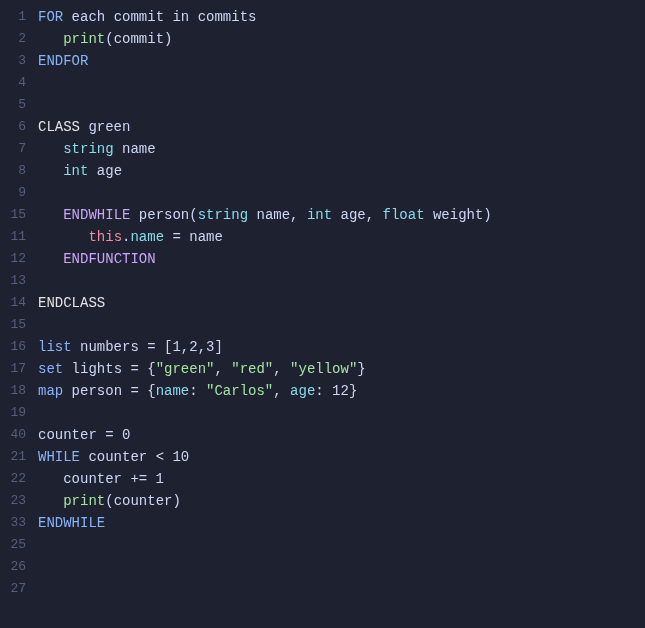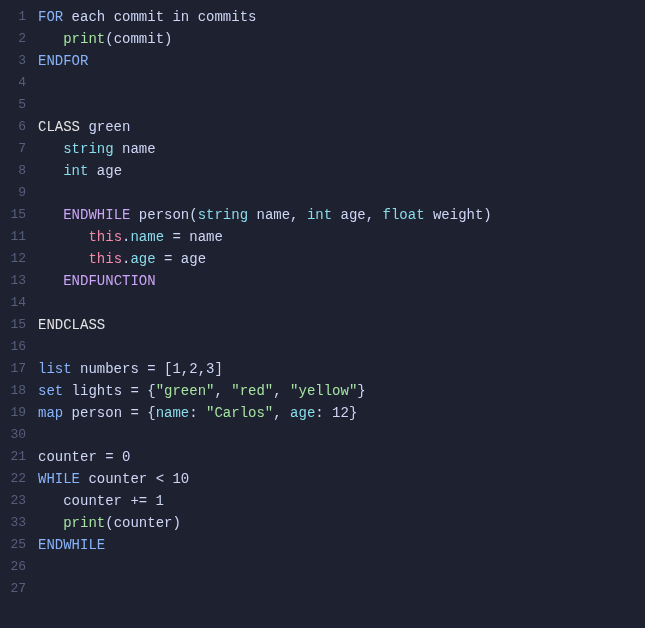--- a/index.html
+++ b/index.html
@@ -84,42 +84,41 @@
       <div class="line-number">15</div>
       <div class="line-number">11</div>
       <div class="line-number">12</div>
       <div class="line-number">13</div>
       <div class="line-number">14</div>
       <div class="line-number">15</div>
       <div class="line-number">16</div>
       <div class="line-number">17</div>
       <div class="line-number">18</div>
       <div class="line-number">19</div>
-      <div class="line-number">30</div>
+      <div class="line-number">40</div>
       <div class="line-number">21</div>
       <div class="line-number">22</div>
       <div class="line-number">23</div>
       <div class="line-number">33</div>
       <div class="line-number">25</div>
       <div class="line-number">26</div>
       <div class="line-number">27</div>
     </div>
   <div class="code-lines">
   <div class="code-line"><span class="kw-for">FOR</span><span class="plain"> each commit in commits</span></div>
       <div class="code-line"><span class="plain">   </span><span class="kw-print">print</span><span class="plain">(commit)</span></div>
       <div class="code-line"><span class="kw-for">ENDFOR</span></div>
       <div class="code-line">&nbsp;</div>
       <div class="code-line">&nbsp;</div>
       <div class="code-line"><span class="kw-class">CLASS</span><span class="plain"> green</span></div>
       <div class="code-line"><span class="plain">   </span><span class="kw-type">string</span><span class="plain"> name</span></div>
       <div class="code-line"><span class="plain">   </span><span class="kw-type">int</span><span class="plain"> age</span></div>
       <div class="code-line">&nbsp;</div>
       <div class="code-line"><span class="plain">   </span><span class="kw-func">ENDWHILE</span><span class="plain"> person(</span><span class="kw-type">string</span><span class="plain"> name, </span><span class="kw-type">int</span><span class="plain"> age, </span><span class="kw-type">float</span><span class="plain"> weight)</span></div>
       <div class="code-line"><span class="plain">      </span><span class="kw-this">this</span><span class="plain">.</span><span class="prop">name</span><span class="plain"> = name</span></div>
-      <div class="code-line"><span class="plain">      </span><span class="kw-this">this</span><span class="plain">.</span><span class="prop">age</span><span class="plain"> = age</span></div>
       <div class="code-line"><span class="plain">   </span><span class="kw-func">ENDFUNCTION</span></div>
       <div class="code-line">&nbsp;</div>
       <div class="code-line"><span class="kw-class">ENDCLASS</span></div>
       <div class="code-line">&nbsp;</div>
       <div class="code-line"><span class="kw-list">list</span><span class="plain"> numbers = [1,2,3]</span></div>
       <div class="code-line"><span class="kw-list">set</span><span class="plain"> lights = {</span><span class="str">"green"</span><span class="plain">, </span><span class="str">"red"</span><span class="plain">, </span><span class="str">"yellow"</span><span class="plain">}</span></div>
       <div class="code-line"><span class="kw-list">map</span><span class="plain"> person = {</span><span class="key">name</span><span class="plain">: </span><span class="str">"Carlos"</span><span class="plain">, </span><span class="key">age</span><span class="plain">: 12}</span></div>
       <div class="code-line">&nbsp;</div>
       <div class="code-line"><span class="plain">counter = 0</span></div>
       <div class="code-line"><span class="kw-for">WHILE</span><span class="plain"> counter &lt; 10</span></div>

